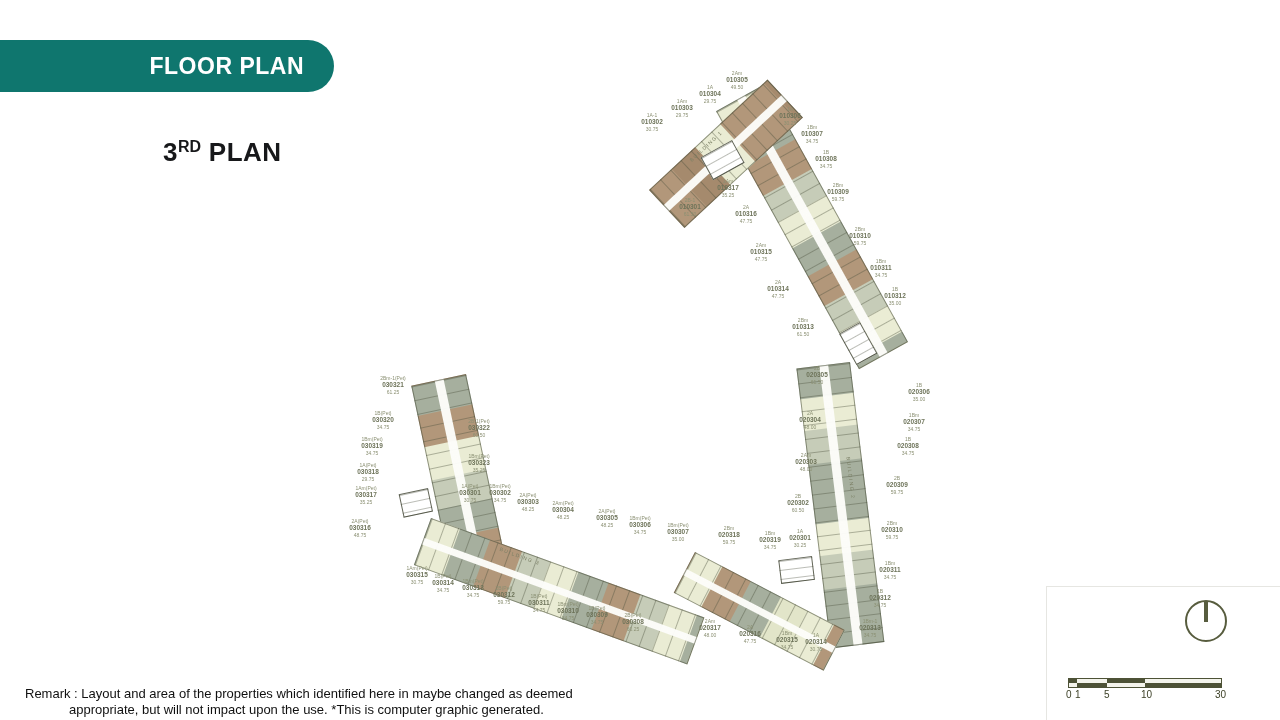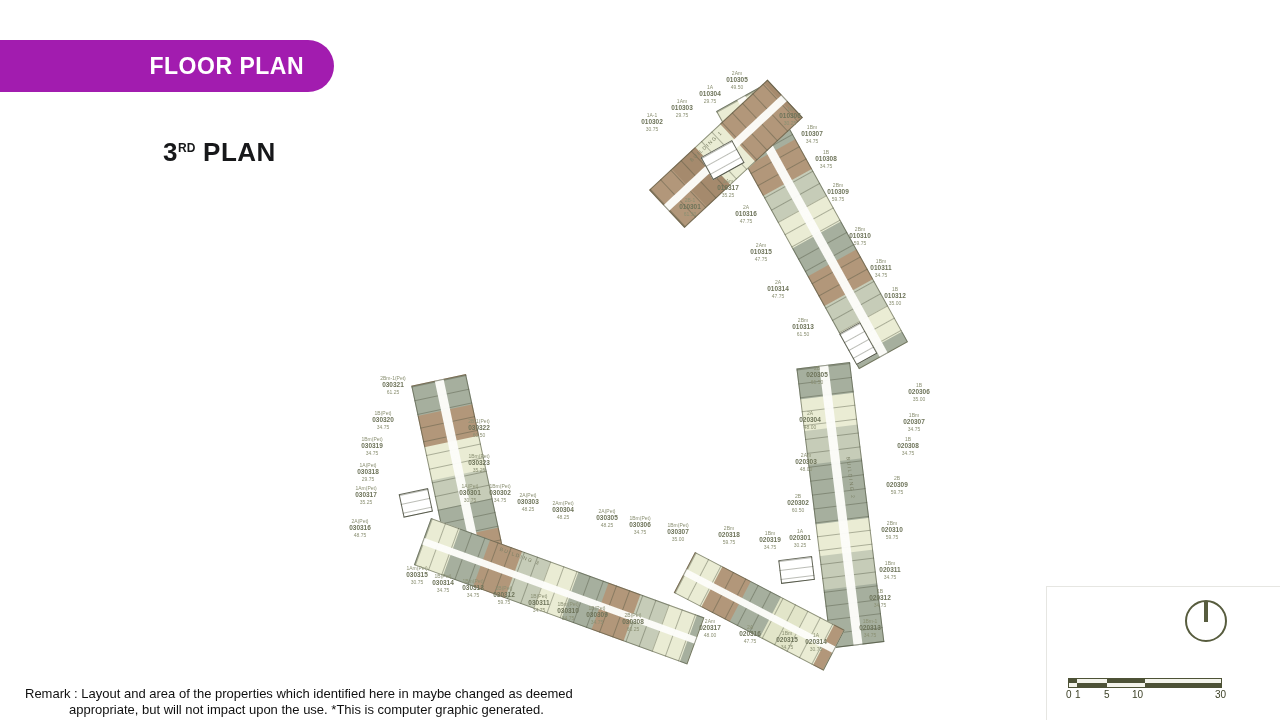--- a/index.html
+++ b/index.html
@@ -4,21 +4,21 @@
 <style>
   html,body{margin:0;padding:0;}
   body{width:1280px;height:720px;position:relative;overflow:hidden;background:#ffffff;
        font-family:"Liberation Sans",sans-serif;}
   #stage{position:absolute;inset:0;}
   
   #badge{position:absolute;left:0;top:40px;width:334px;height:52px;border-radius:0 26px 26px 0;
          display:flex;align-items:center;justify-content:flex-end;padding-right:30px;box-sizing:border-box;}
   #badge span{color:#ffffff;font-size:23px;font-weight:bold;letter-spacing:.5px;}
   #floor-title{position:absolute;left:163px;top:137px;font-size:26px;font-weight:800;color:#17181a;letter-spacing:.5px;}
-  #floor-title sup{font-size:12px;vertical-align:9px;letter-spacing:0;}
+  #floor-title sup{font-size:16px;vertical-align:9px;letter-spacing:0;}
   
   .slab{position:absolute;transform-origin:0 0;border:1px solid rgba(70,75,55,.55);box-sizing:border-box;}
   .core{position:absolute;transform-origin:0 0;background:#ffffff;border:1px solid rgba(60,64,46,.8);box-sizing:border-box;
         background-image:repeating-linear-gradient(90deg, rgba(60,64,46,.35) 0 1px, transparent 1px 9px);}
   .unit{position:absolute;transform:translate(-50%,-50%);text-align:center;line-height:1.25;white-space:nowrap;}
   .unit .t,.unit .a{font-size:5px;color:#8b9073;display:block;}
   .unit .n{font-size:6.5px;color:#6e745a;font-weight:bold;display:block;}
   .bname{position:absolute;font-size:5px;letter-spacing:1.5px;color:#7a7f64;white-space:nowrap;transform-origin:center;}
   
   .remark{position:absolute;color:#101010;font-size:13px;}
@@ -32,21 +32,21 @@
   #scalebar{position:absolute;left:1068px;top:678px;width:152px;height:24px;}
   #scalebar .bar{position:absolute;left:0;top:0;width:152px;height:8px;border:1px solid #4d5236;box-sizing:content-box;}
   #scalebar .seg{position:absolute;}
   #scalebar .lbl{position:absolute;top:11px;font-size:10px;color:#3c4026;}
 </style>
 </head>
 <body>
 
 <div id="stage">
 
-  <div id="badge" style="background: #a21caf;">
+  <div id="badge" style="background: #0f766e;">
     <span>FLOOR PLAN</span>
   </div>
 
   <div id="floor-title"><span>3</span><sup>RD</sup><span> PLAN</span></div>
 
   <div id="plan">
       <div class="slab" style="left: 765px; top: 84px; width: 295px; height: 56px; transform: rotate(61deg); background-image: linear-gradient(rgba(255, 255, 255, 0) 0px, rgba(255, 255, 255, 0) 41%, rgba(253, 253, 250, 0.96) 41%, rgba(253, 253, 250, 0.96) 57%, rgba(255, 255, 255, 0) 57%, rgba(255, 255, 255, 0) 100%), repeating-linear-gradient(90deg, rgba(75, 80, 60, 0.4) 0px, rgba(75, 80, 60, 0.4) 1px, transparent 1px, transparent 14px), repeating-linear-gradient(90deg, rgb(234, 236, 212) 0px, rgb(234, 236, 212) 30px, rgb(166, 175, 158) 30px, rgb(166, 175, 158) 62px, rgb(178, 151, 122) 62px, rgb(178, 151, 122) 96px, rgb(198, 204, 184) 96px, rgb(198, 204, 184) 126px);"></div>
       <div class="slab" style="left: 649px; top: 190px; width: 162px; height: 52px; transform: rotate(-43deg); background-image: linear-gradient(rgba(255, 255, 255, 0) 0px, rgba(255, 255, 255, 0) 41%, rgba(253, 253, 250, 0.96) 41%, rgba(253, 253, 250, 0.96) 57%, rgba(255, 255, 255, 0) 57%, rgba(255, 255, 255, 0) 100%), repeating-linear-gradient(90deg, rgba(75, 80, 60, 0.4) 0px, rgba(75, 80, 60, 0.4) 1px, transparent 1px, transparent 14px), repeating-linear-gradient(90deg, rgb(178, 151, 122) 0px, rgb(178, 151, 122) 30px, rgb(165, 138, 109) 30px, rgb(165, 138, 109) 62px, rgb(234, 236, 212) 62px, rgb(234, 236, 212) 96px, rgb(178, 151, 122) 96px, rgb(178, 151, 122) 126px);"></div>
       <div class="slab" style="left: 850px; top: 362px; width: 282px; height: 54px; transform: rotate(83deg); background-image: linear-gradient(rgba(255, 255, 255, 0) 0px, rgba(255, 255, 255, 0) 41%, rgba(253, 253, 250, 0.96) 41%, rgba(253, 253, 250, 0.96) 57%, rgba(255, 255, 255, 0) 57%, rgba(255, 255, 255, 0) 100%), repeating-linear-gradient(90deg, rgba(75, 80, 60, 0.4) 0px, rgba(75, 80, 60, 0.4) 1px, transparent 1px, transparent 14px), repeating-linear-gradient(90deg, rgb(166, 175, 158) 0px, rgb(166, 175, 158) 30px, rgb(234, 236, 212) 30px, rgb(234, 236, 212) 62px, rgb(198, 204, 184) 62px, rgb(198, 204, 184) 96px, rgb(166, 175, 158) 96px, rgb(166, 175, 158) 126px);"></div>
       <div class="slab" style="left: 695px; top: 552px; width: 169px; height: 46px; transform: rotate(27.5deg); background-image: linear-gradient(rgba(255, 255, 255, 0) 0px, rgba(255, 255, 255, 0) 41%, rgba(253, 253, 250, 0.96) 41%, rgba(253, 253, 250, 0.96) 57%, rgba(255, 255, 255, 0) 57%, rgba(255, 255, 255, 0) 100%), repeating-linear-gradient(90deg, rgba(75, 80, 60, 0.4) 0px, rgba(75, 80, 60, 0.4) 1px, transparent 1px, transparent 14px), repeating-linear-gradient(90deg, rgb(234, 236, 212) 0px, rgb(234, 236, 212) 30px, rgb(178, 151, 122) 30px, rgb(178, 151, 122) 62px, rgb(166, 175, 158) 62px, rgb(166, 175, 158) 96px, rgb(226, 229, 201) 96px, rgb(226, 229, 201) 126px);"></div>
@@ -372,17 +372,17 @@
         <div class="seg" style="left: 38px; top: 0px; width: 38px; height: 4px; background: rgb(77, 82, 54);"></div>
         <div class="seg" style="left: 76px; top: 0px; width: 76px; height: 4px; background: rgb(244, 244, 236);"></div>
         <div class="seg" style="left: 0px; top: 4px; width: 8px; height: 4px; background: rgb(244, 244, 236);"></div>
         <div class="seg" style="left: 8px; top: 4px; width: 30px; height: 4px; background: rgb(77, 82, 54);"></div>
         <div class="seg" style="left: 38px; top: 4px; width: 38px; height: 4px; background: rgb(244, 244, 236);"></div>
         <div class="seg" style="left: 76px; top: 4px; width: 76px; height: 4px; background: rgb(77, 82, 54);"></div>
       </div>
   <span class="lbl" style="left: -2px;">0</span>
       <span class="lbl" style="left: 7px;">1</span>
       <span class="lbl" style="left: 36px;">5</span>
-      <span class="lbl" style="left: 64px;">10</span>
+      <span class="lbl" style="left: 73px;">10</span>
       <span class="lbl" style="left: 147px;">30</span>
     </div>
 
 </div>
 
 </body></html>

